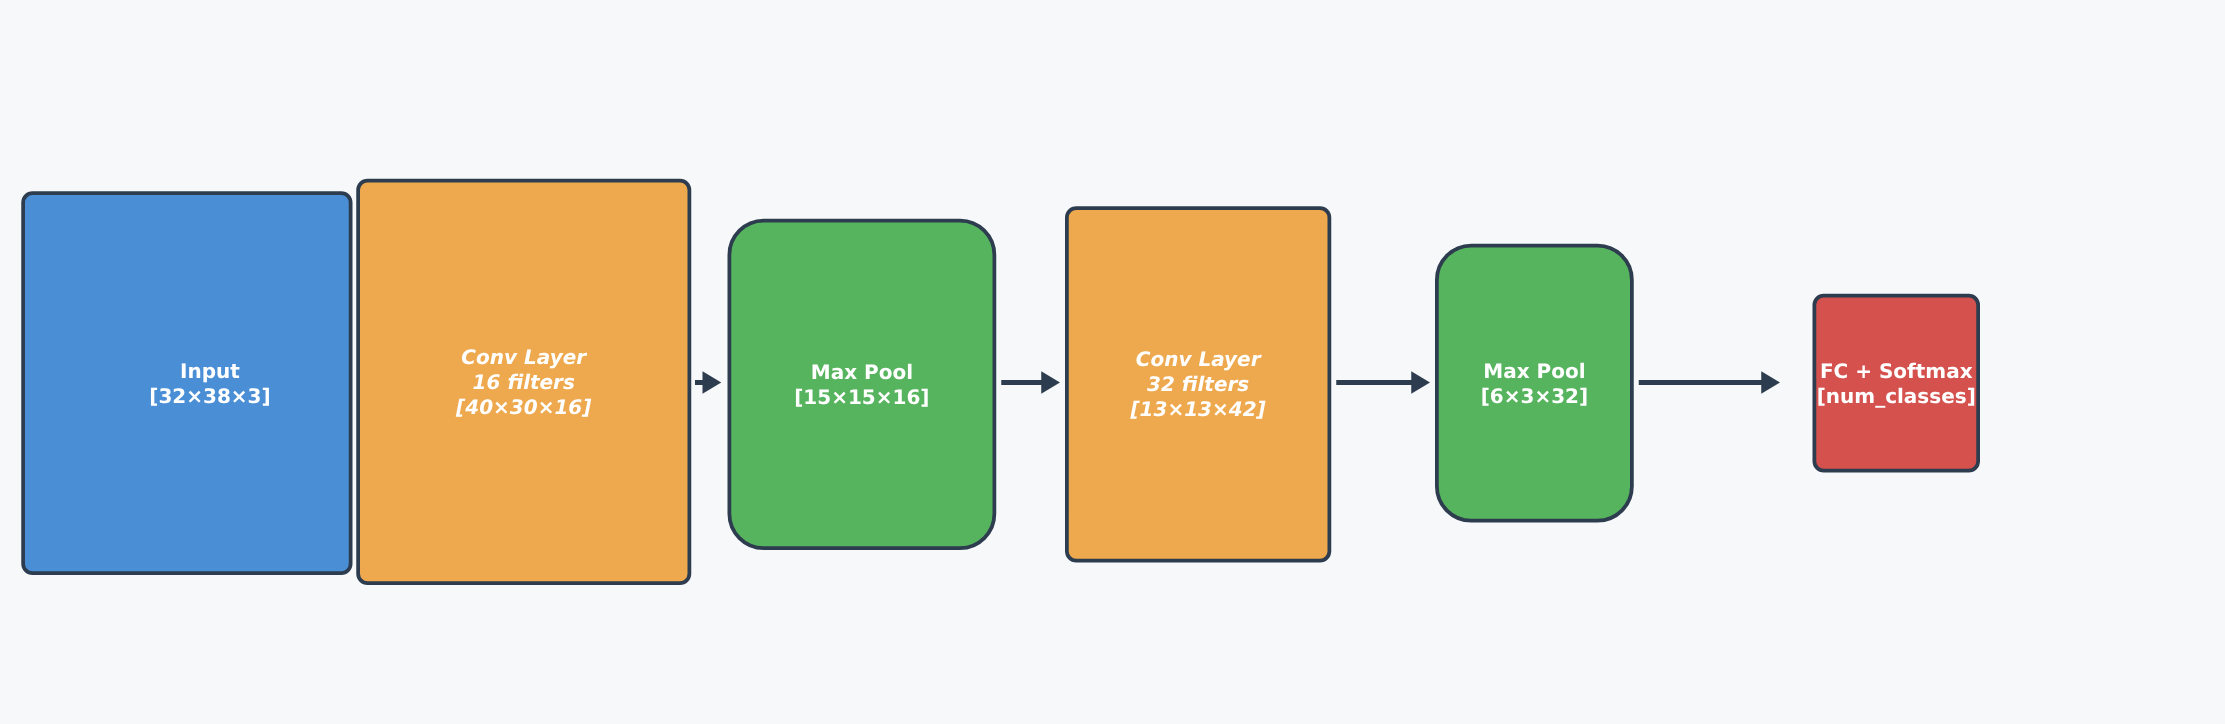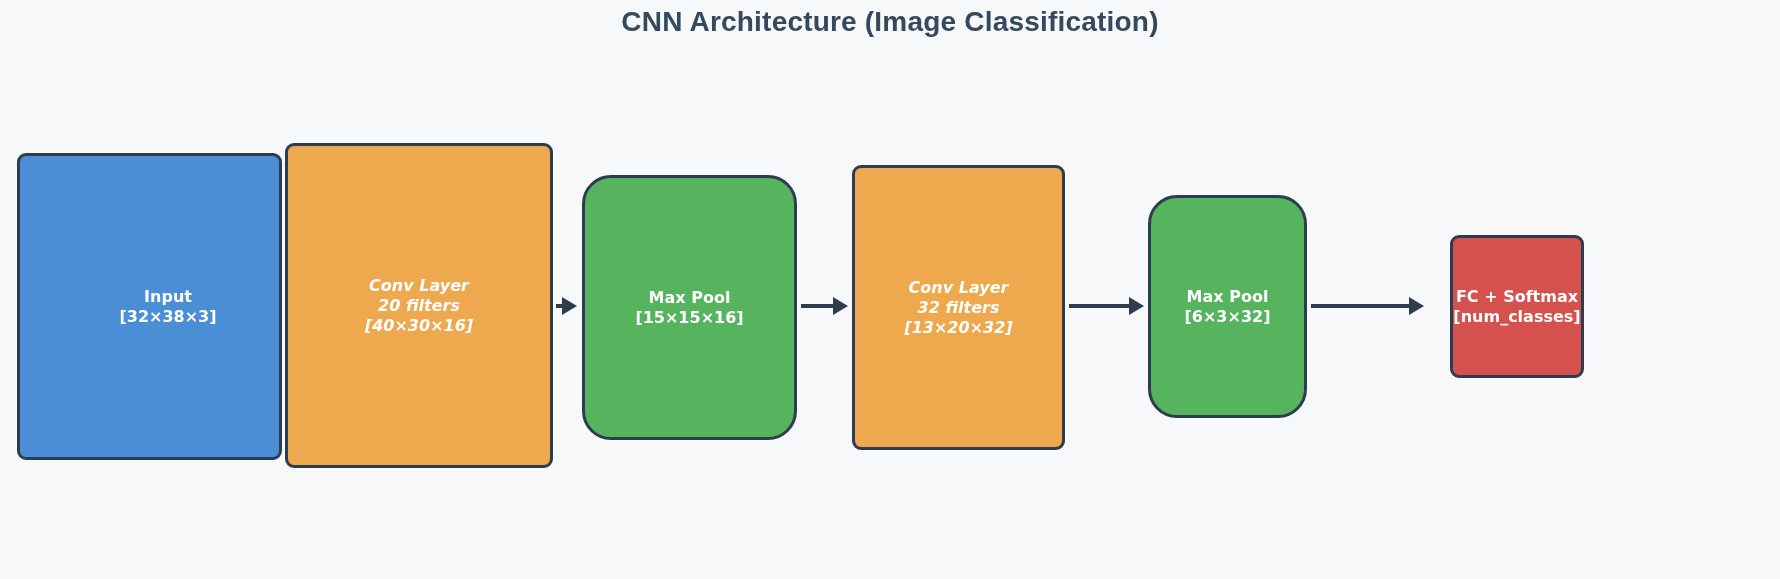--- a/index.html
+++ b/index.html
@@ -85,30 +85,29 @@
   .a3 .shaft { left: 1069px; width: 62px;  }
   .a3 .head  { left: 1129px; }
   .a4 .shaft { left: 1311px; width: 100px; }
   .a4 .head  { left: 1409px; }
 </style>
 </head>
 <body>
 
 <div class="stage">
 
-  <div class="title">CNN Architecture (Image Classification)</div>
 
   <div class="node fill-input n-input">
     <span class="line">Input</span>
     <span class="line">[32×38×3]</span>
   </div>
 
   <div class="node fill-conv n-conv1">
     <span class="line">Conv Layer</span>
-    <span class="line">20 filters</span>
+    <span class="line">16 filters</span>
     <span class="line">[40×30×16]</span>
   </div>
 
   <div class="arrow a1">
     <span class="shaft"></span>
     <span class="head"></span>
   </div>
 
   <div class="node fill-pool n-pool1">
     <span class="line">Max Pool</span>
@@ -116,21 +115,21 @@
   </div>
 
   <div class="arrow a2">
     <span class="shaft"></span>
     <span class="head"></span>
   </div>
 
   <div class="node fill-conv n-conv2">
     <span class="line">Conv Layer</span>
     <span class="line">32 filters</span>
-    <span class="line">[13×20×32]</span>
+    <span class="line">[13×13×42]</span>
   </div>
 
   <div class="arrow a3">
     <span class="shaft"></span>
     <span class="head"></span>
   </div>
 
   <div class="node fill-pool n-pool2">
     <span class="line">Max Pool</span>
     <span class="line">[6×3×32]</span>

